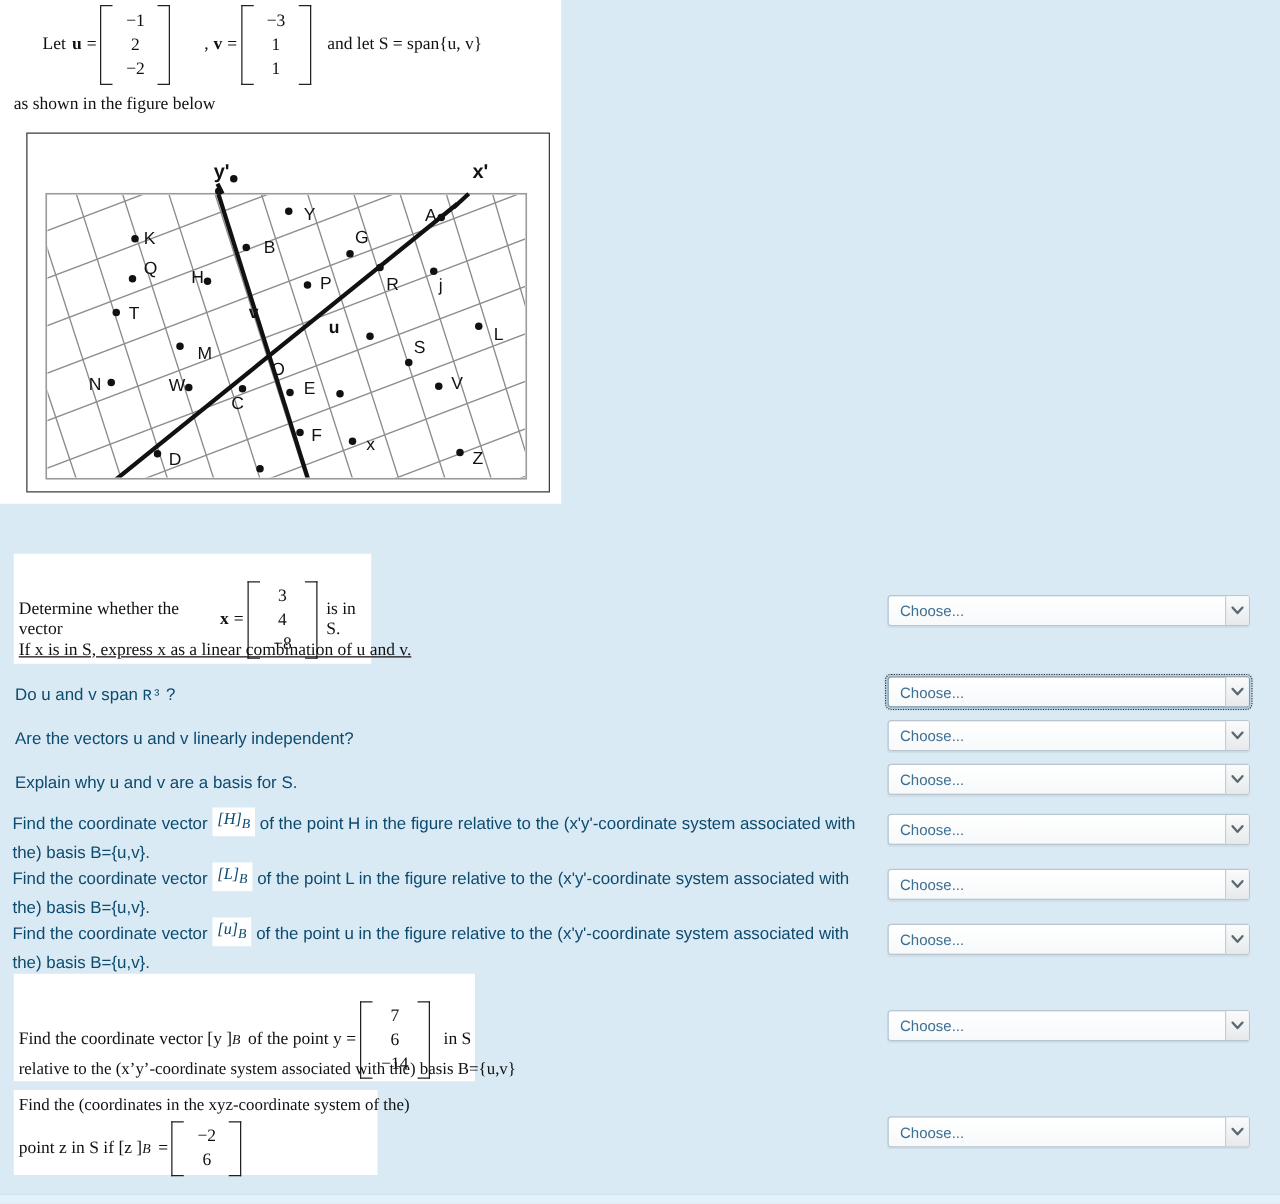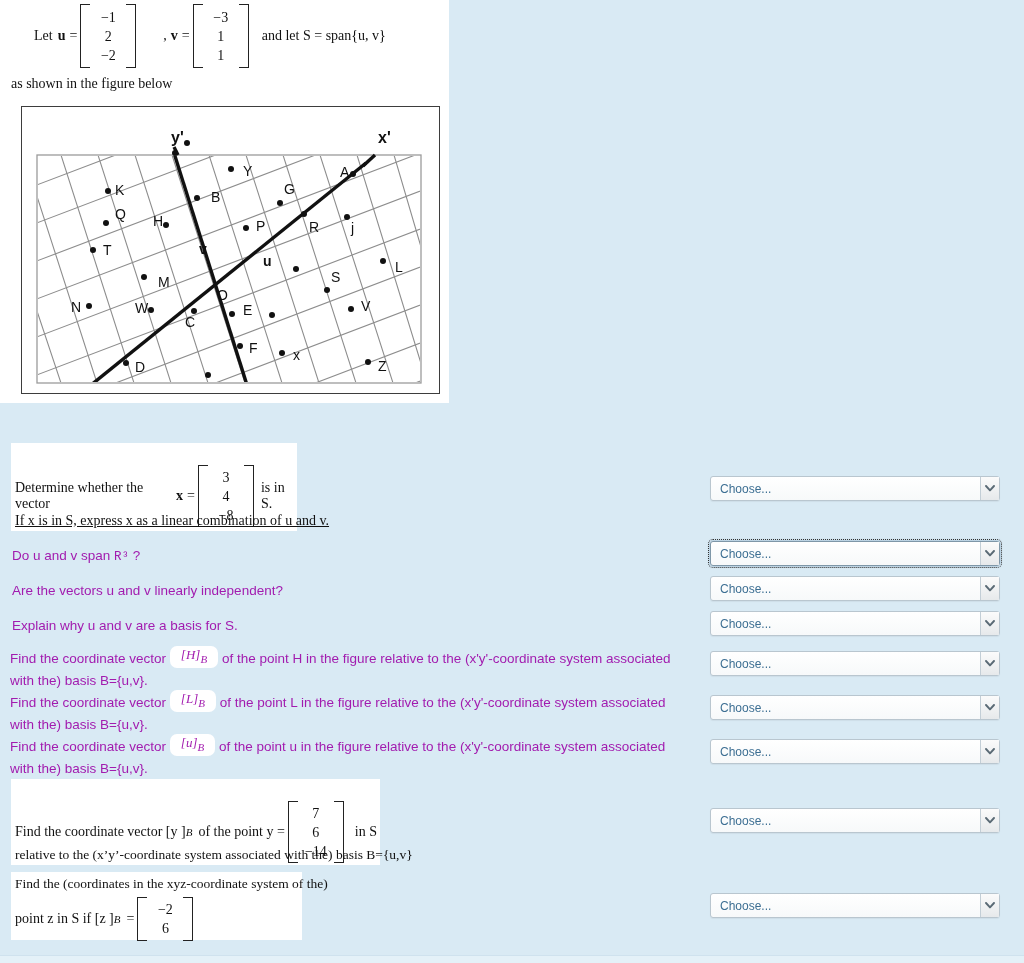--- a/index.html
+++ b/index.html
@@ -112,21 +112,21 @@
     box-sizing: border-box;
   }
   .qblock.white {
     background: #ffffff;
     font-family: "Liberation Serif", serif;
     color: #111;
     font-size: 14px;
   }
   .qblock.plain {
     font-family: "Liberation Sans", sans-serif;
-    color: #a21caf;
+    color: #0c4a6e;
     font-size: 13.5px;
     line-height: 18px;
   }
   .ser { font-family: "Liberation Serif", serif; margin-left: 24px; }
   .bold { font-weight: bold; }
 
   .q1 { left: 11px; top: 443px; width: 286px; height: 88px; padding: 0; }
   .q1-row {
     position: absolute;
     left: 4px; top: 22px;
@@ -147,24 +147,23 @@
   .q5 { left: 10px; top: 650px; width: 680px; }
   .q6 { left: 10px; top: 694px; width: 680px; }
   .q7 { left: 10px; top: 738px; width: 680px; }
 
   .supbox {
     display: inline-block;
     background: #ffffff;
     font-family: "Liberation Serif", serif;
     font-style: italic;
     font-size: 13px;
-    padding: 0 11px;
+    padding: 0 4px;
     position: relative;
     top: -4px;
-    border-radius: 7px;
   }
   .subB {
     font-family: "Liberation Serif", serif;
     font-style: italic;
     font-size: 11px;
     vertical-align: sub;
   }
 
   .q8 { left: 11px; top: 779px; width: 369px; height: 86px; }
   .q8-row {

